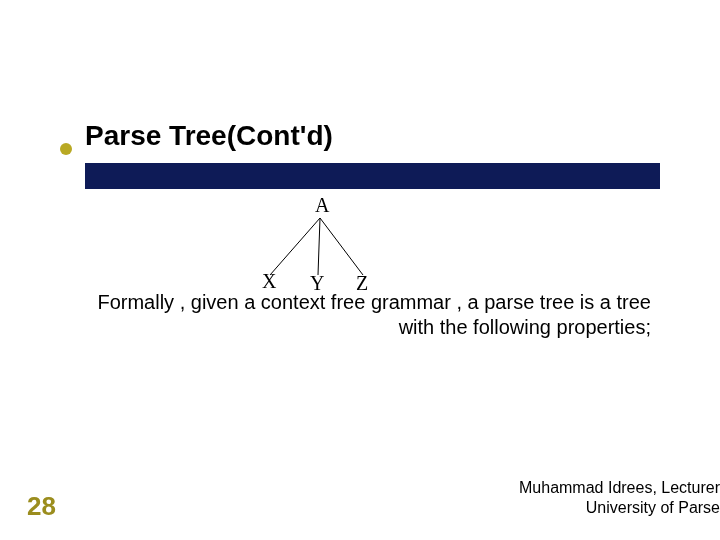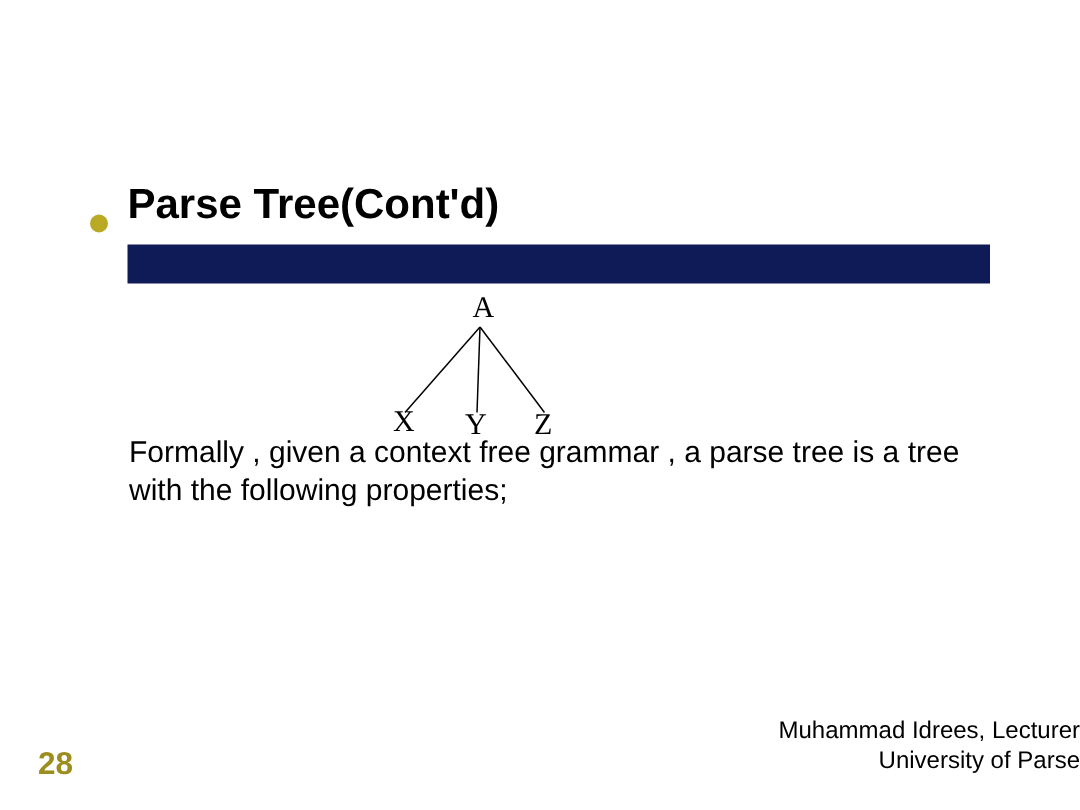--- a/index.html
+++ b/index.html
@@ -64,38 +64,39 @@
   .lbl-y { left: 310px; top: 272px; }
   .lbl-z { left: 356px; top: 272px; }
   .body-text {
     position: absolute;
     left: 86px;
     top: 290px;
     width: 565px;
     font-size: 20px;
     line-height: 1.25;
     color: #000;
+    text-align: right;
   }
   .footer {
     position: absolute;
     left: 0;
     bottom: 22px;
     width: 720px;
     text-align: right;
     font-size: 16px;
     color: #000;
     line-height: 1.25;
   }
   .page-num {
     position: absolute;
     left: 18px;
     bottom: 18px;
     width: 38px;
-    text-align: center;
-    font-size: 21px;
+    text-align: right;
+    font-size: 26px;
     font-weight: bold;
     color: #9b8d1e;
   }
 </style>
 </head>
 <body>
 
 <div class="slide">
 
   <div class="bullet"></div>

